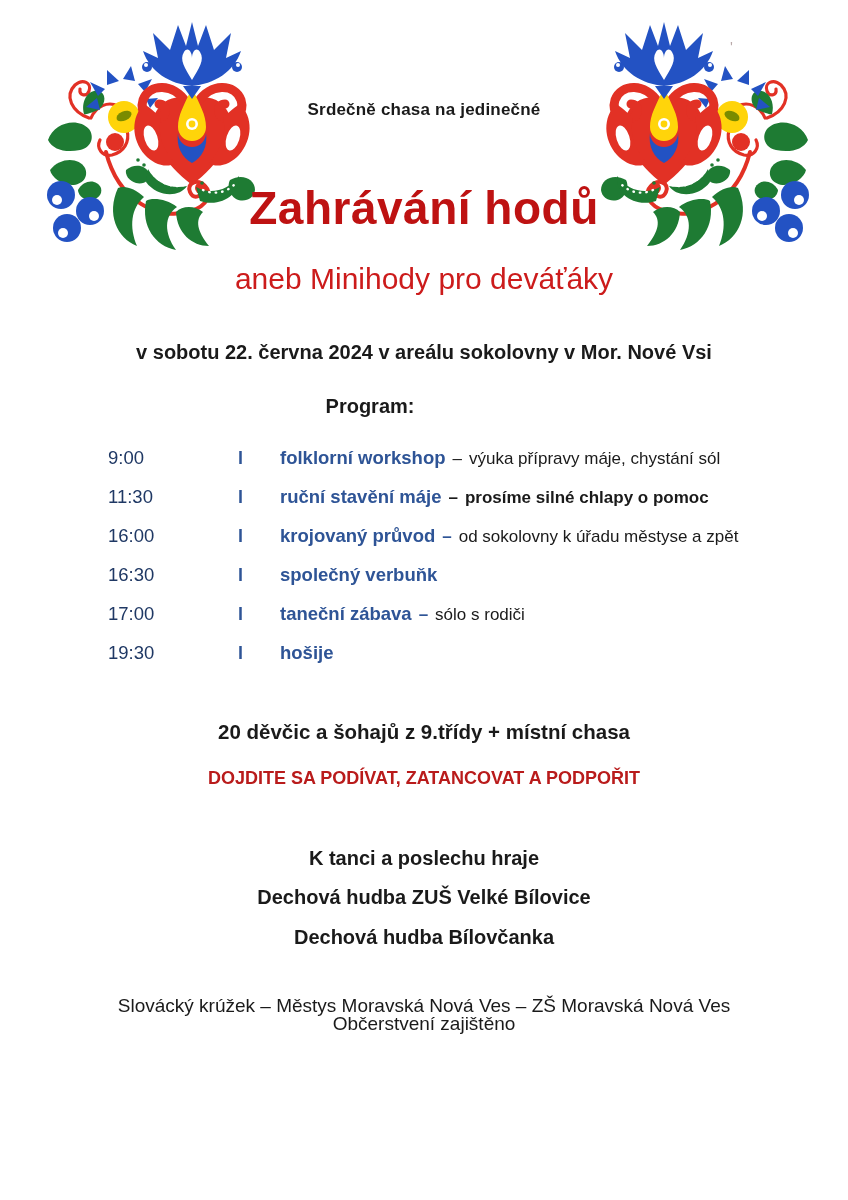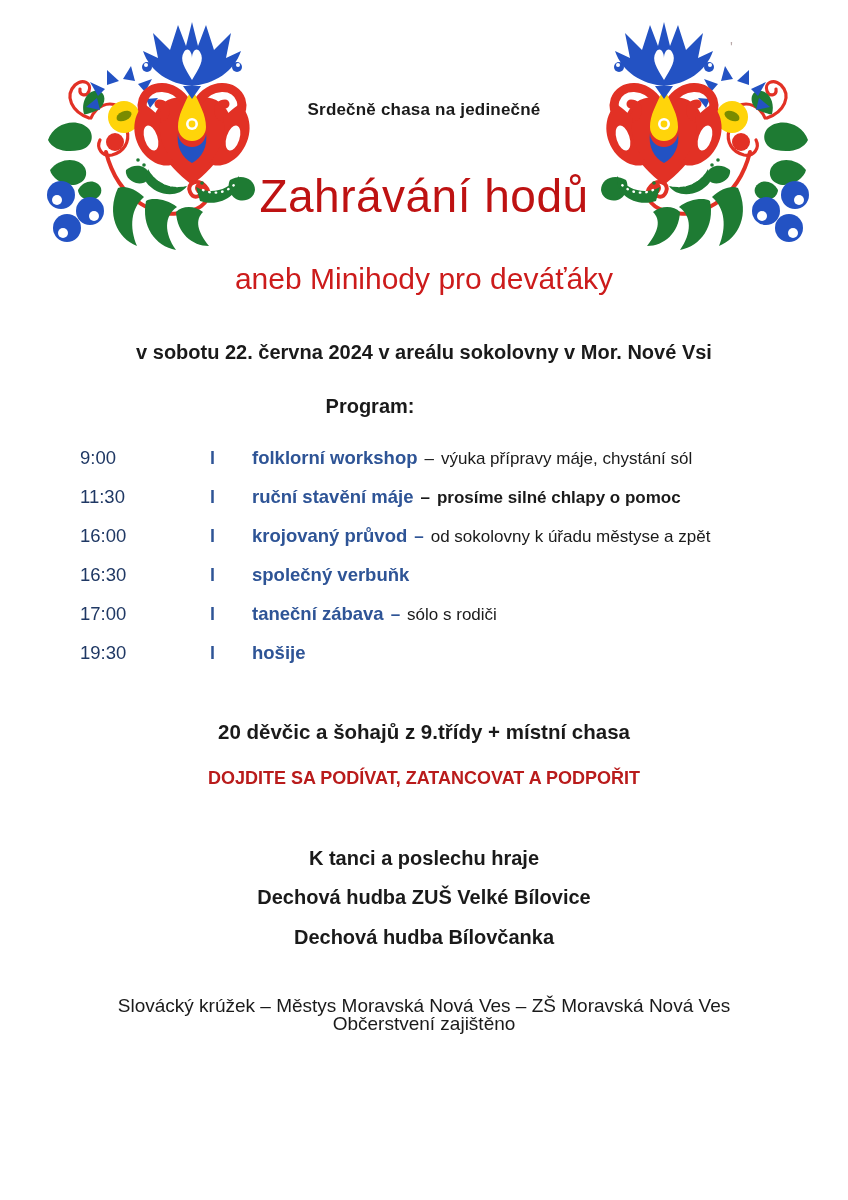--- a/index.html
+++ b/index.html
@@ -22,28 +22,28 @@
   .o-yellow{fill:var(--ornament_yellow);}
   .o-olive{fill:var(--ornament_olive);}
   .o-white{fill:#ffffff;}
   .s-red{stroke:var(--ornament_red);fill:none;stroke-linecap:round;}
   .s-white-dots{stroke:#ffffff;fill:none;stroke-width:2.4;stroke-linecap:round;stroke-dasharray:0.5 6;}
 
   .corner-mark{position:absolute;top:38px;left:730px;color:#b9a9a9;font-size:15px;}
 
   
   .invite{top:100px;font-size:17px;font-weight:bold;letter-spacing:.2px;}
-  .title{top:169px;margin:0;font-size:46px;font-weight:normal;color:var(--title_red);letter-spacing:.5px;}
+  .title{top:181px;margin:0;font-size:46px;font-weight:bold;color:var(--title_red);letter-spacing:.5px;}
   .subtitle{top:262px;margin:0;font-size:30px;font-weight:normal;color:var(--subtitle_red);}
   .dateline{top:341px;font-size:20px;font-weight:bold;}
   .program-heading{top:395px;font-size:20px;font-weight:bold;transform:translateX(-54px);}
 
   
   .schedule{position:absolute;top:447px;left:0;width:848px;}
-  .sched-row{display:flex;align-items:baseline;height:39px;padding-left:80px;font-size:18px;}
+  .sched-row{display:flex;align-items:baseline;height:39px;padding-left:108px;font-size:18px;}
   .time{width:130px;color:var(--time_navy);font-size:18.5px;}
   .sep{width:42px;color:var(--event_blue);font-weight:bold;font-size:18px;}
   .event-name{color:var(--event_blue);font-weight:bold;font-size:18.5px;text-align:right;}
   .dash{margin:0 7px;font-size:17px;}
   .desc{font-size:17px;}
   .dash.blue{color:var(--event_blue);font-weight:bold;}
   .dash.b, .desc.b{font-weight:bold;}
 
   
   .participants{top:720px;font-size:20.5px;font-weight:bold;}

